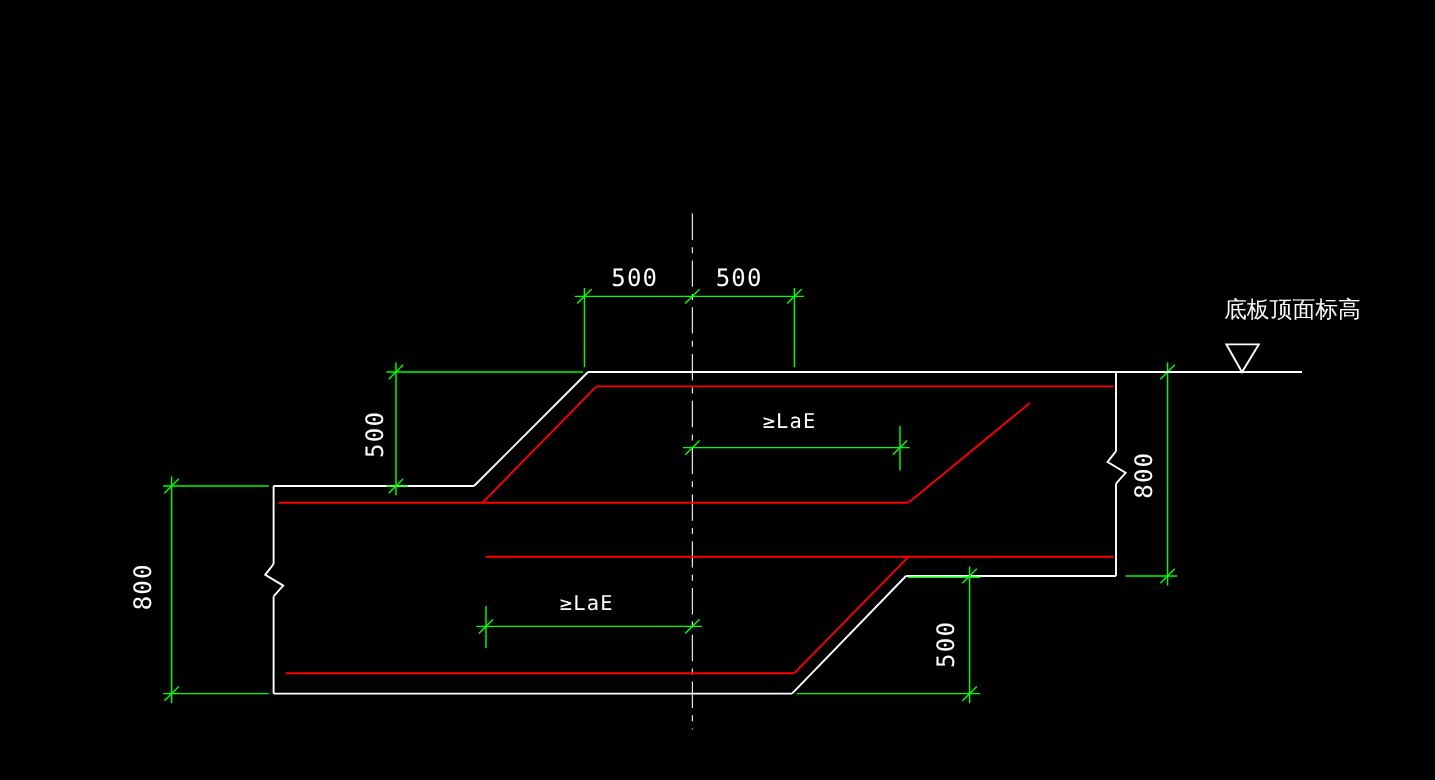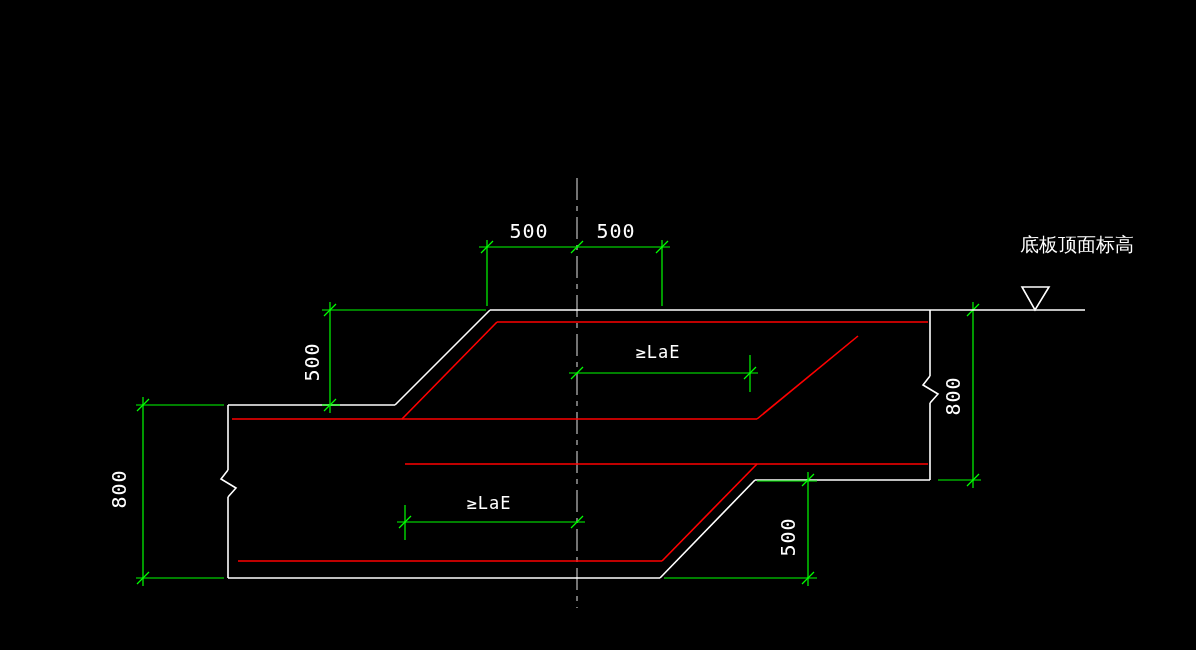--- a/index.html
+++ b/index.html
@@ -145,15 +145,15 @@
   <div class="lbl rot" style="left:119px; top:489px;">800</div>
 
   <div class="lbl rot" style="left:953px; top:396px;">800</div>
 
   <div class="lbl rot" style="left:788px; top:537px;">500</div>
 
   <div class="lbl lae" style="left:658px; top:352px;">≥LaE</div>
 
   <div class="lbl lae" style="left:489px; top:503px;">≥LaE</div>
 
-  <div class="lbl cjk" style="left:1077px; top:245px;">底板顶面标高</div>
+  <div class="lbl cjk" style="left:1077px; top:258px;">底板顶面标高</div>
 
 </div>
 
 </body></html>

